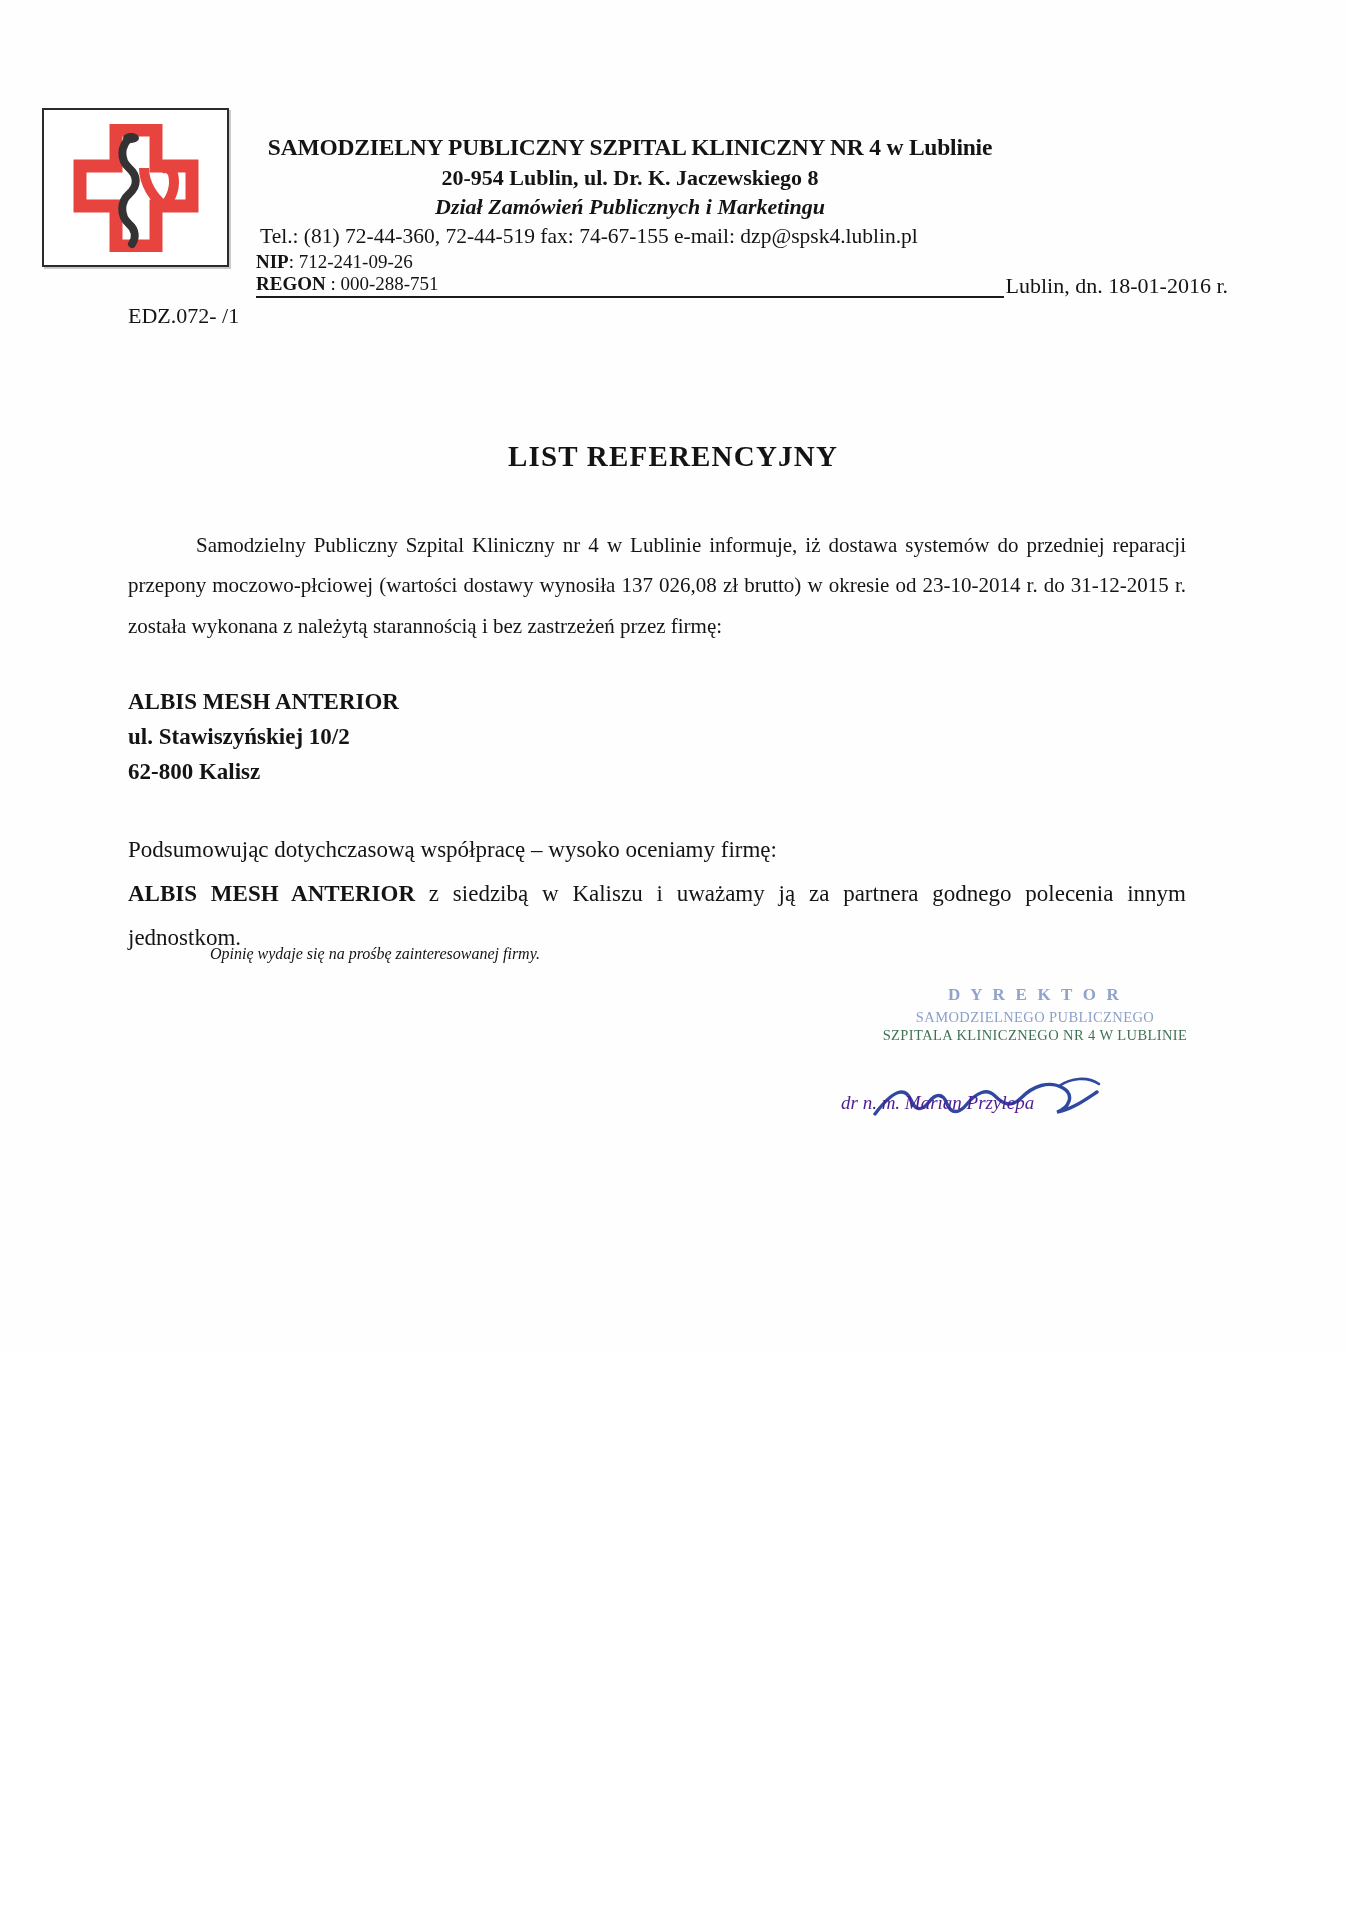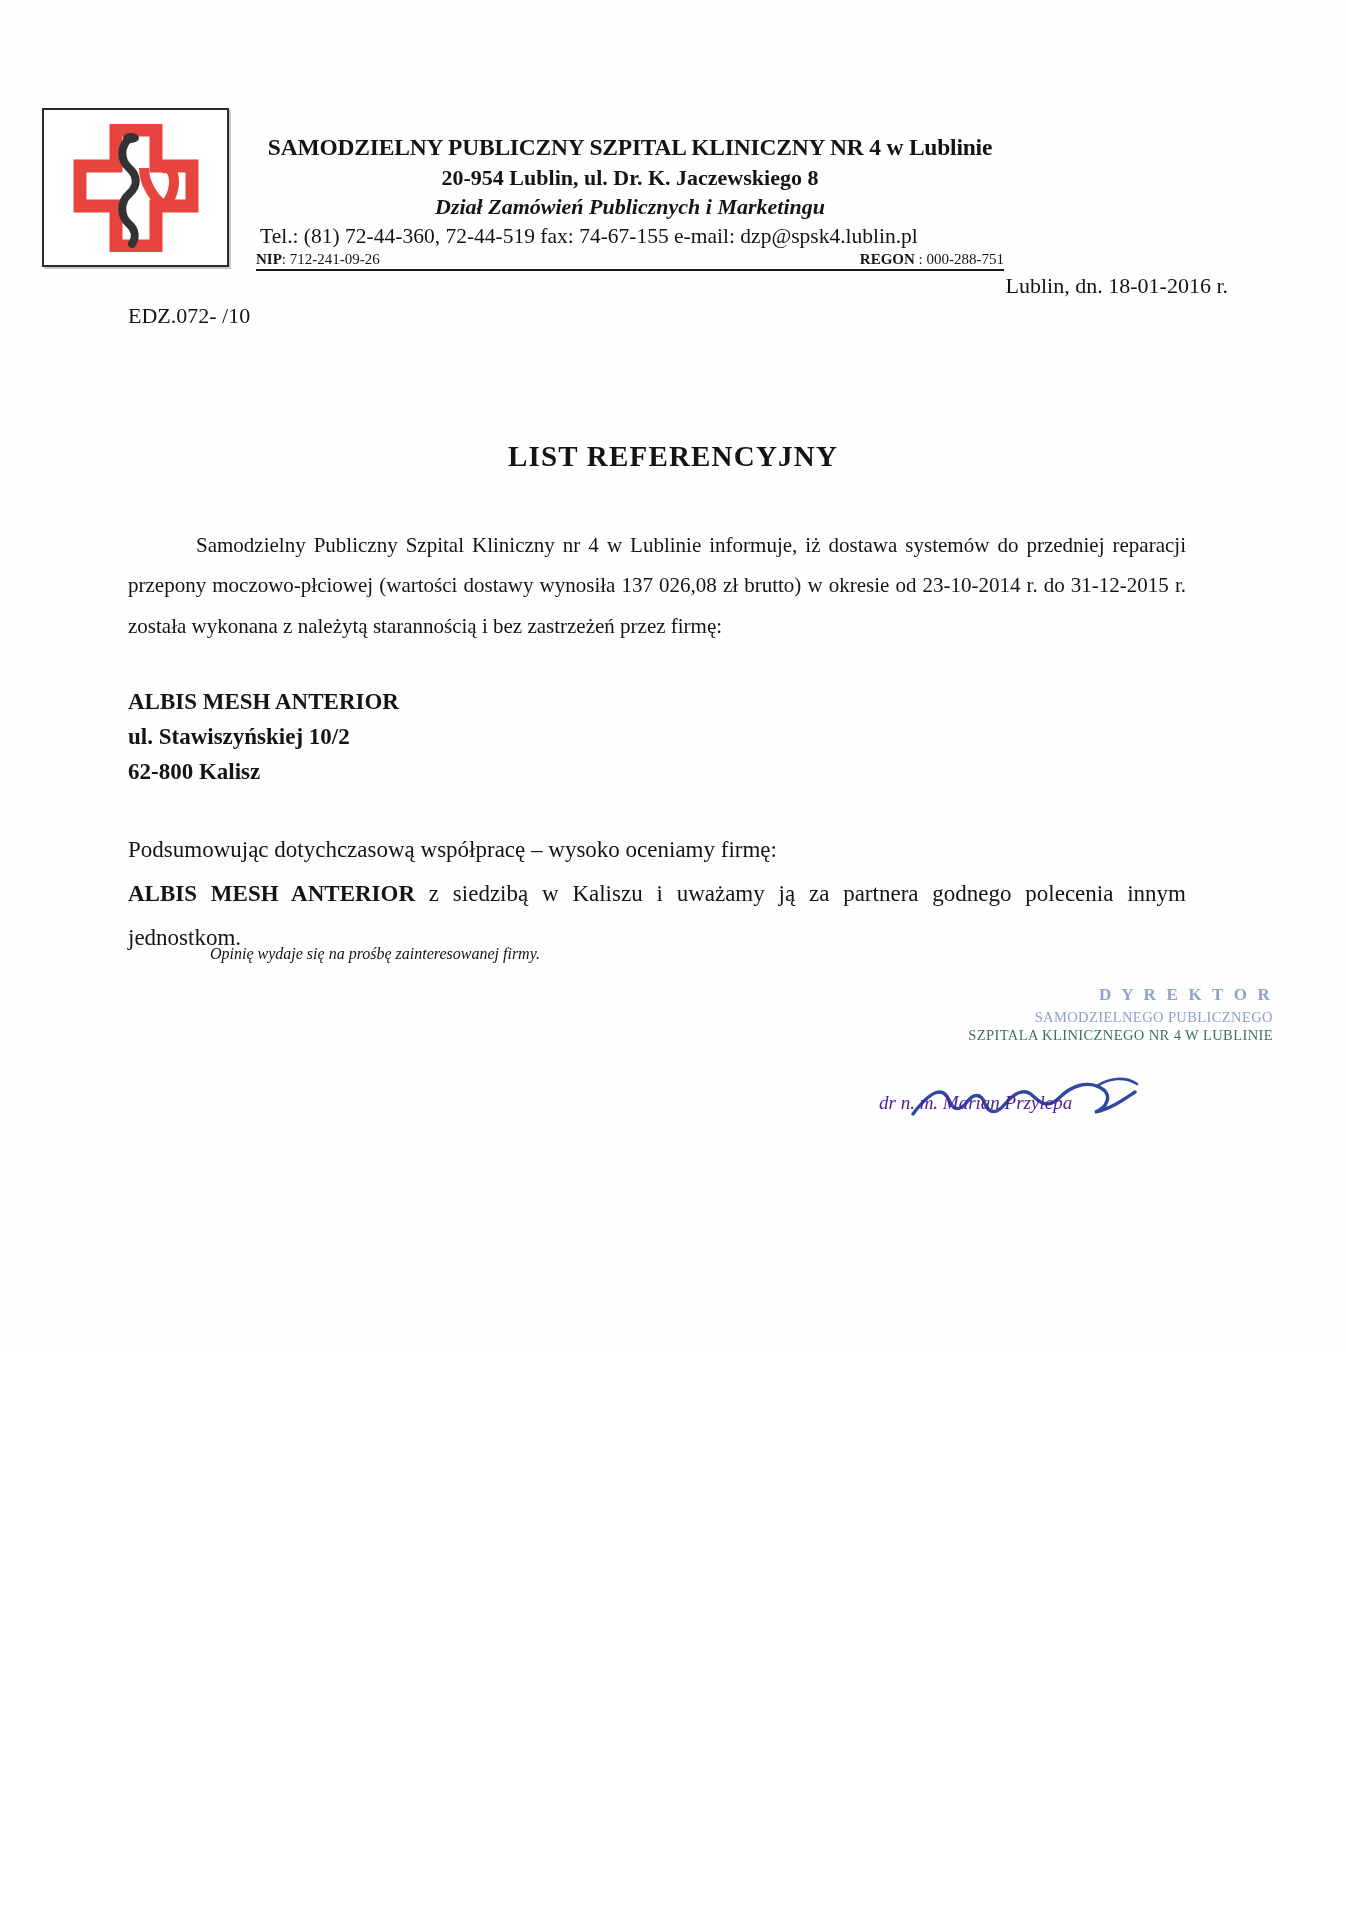--- a/index.html
+++ b/index.html
@@ -85,21 +85,22 @@
     text-align: left;
     padding-left: 4px;
   }
   .idrow {
     margin-top: 2px;
     display: flex;
     justify-content: space-between;
     align-items: baseline;
     border-bottom: 2.5px solid #1c1c1c;
     padding-bottom: 1px;
-    font-size: 15px;
+    font-size: 19px;
+    flex-direction: column;
   }
   .idrow .nip b, .idrow .regon b { font-weight: bold; }
   .idrow .nip { text-decoration: none; }
   .idrow .regon { font-weight: bold; }
   .idrow .regon .rnum { font-weight: normal; }
 
   .dateline {
     position: absolute;
     right: 118px;
     top: 273px;
@@ -170,24 +171,24 @@
     position: absolute;
     left: 210px;
     top: 945px;
     font-style: italic;
     font-size: 16px;
   }
 
   
   .sig-block {
     position: absolute;
-    left: 873px;
+    left: 835px;
     top: 985px;
     width: 400px;
-    text-align: right;
+    text-align: center;
     color: #7e96c4;
   }
   .sig-title {
     font-size: 17px;
     letter-spacing: 3.2px;
     font-weight: bold;
     color: #8fa3cb;
   }
   .sig-org1 {
     font-size: 14.5px;
@@ -244,21 +245,21 @@
       <div class="hline org-dept">Dział Zamówień Publicznych  i Marketingu</div>
       <div class="org-contact">Tel.: (81) 72-44-360, 72-44-519  fax: 74-67-155   e-mail: dzp@spsk4.lublin.pl</div>
       <div class="idrow">
         <span class="nip"><b>NIP</b><span>: 712-241-09-26</span></span>
         <span class="regon"><span>REGON</span><span class="rnum"> : 000-288-751</span></span>
       </div>
     </div>
   </div>
 
   <div class="dateline">Lublin, dn. 18-01-2016 r.</div>
-  <div class="refno">EDZ.072-  /10</div>
+  <div class="refno">EDZ.072-  /1</div>
 
   <div class="doc-title">LIST REFERENCYJNY</div>
 
   <div class="body-block">
     <p class="para indent">Samodzielny Publiczny Szpital Kliniczny nr 4 w Lublinie informuje, iż dostawa systemów do przedniej reparacji przepony moczowo-płciowej (wartości dostawy wynosiła 137 026,08 zł brutto)  w okresie od 23-10-2014 r. do 31-12-2015 r. została wykonana z należytą starannością i bez zastrzeżeń przez firmę:</p>
   </div>
 
   <div class="recipient">
     <div>ALBIS MESH ANTERIOR</div>
     <div>ul. Stawiszyńskiej 10/2</div>

